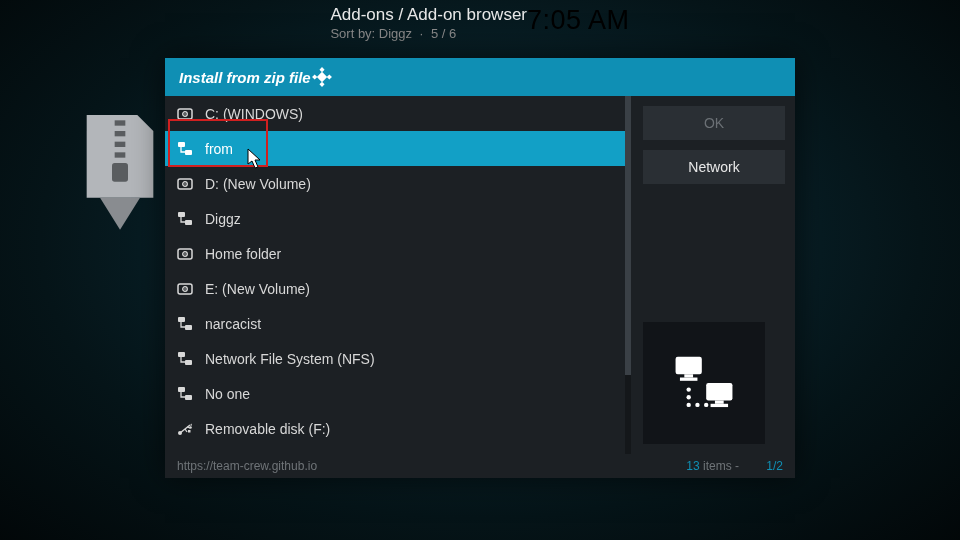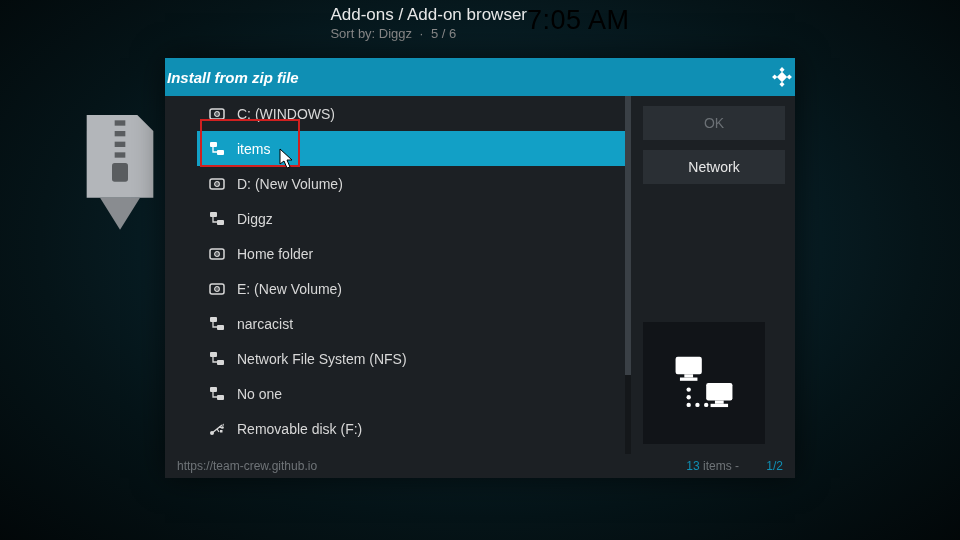--- a/index.html
+++ b/index.html
@@ -30,27 +30,27 @@
     position: absolute;
     left: 165px; top: 58px;
     width: 630px; height: 420px;
     background: #1c2024;
     display: flex; flex-direction: column;
     box-shadow: 0 0 30px rgba(0,0,0,0.6);
   }
   .dialog-header {
     background: #0f8fb4;
     height: 38px;
-    display: flex; align-items: center; justify-content: space-between;
-    padding: 0 2px;
+    display: flex; align-items: center; justify-content: flex-start;
+    padding: 0 14px;
   }
   .dialog-title { color: #fff; font-size: 15px; font-style: italic; font-weight: 600; }
   .kodi-logo { width: 22px; height: 22px; }
 
-  .dialog-body { flex: 1; display: flex; overflow: hidden; margin-left: 32px; }
+  .dialog-body { flex: 1; display: flex; overflow: hidden; }
   .file-list {
     flex: 1; position: relative;
     display: flex; flex-direction: column;
     overflow: hidden;
   }
   .list-inner { flex:1; overflow:hidden; }
   .row {
     height: 35px;
     display: flex; align-items: center;
     padding-left: 12px;
@@ -165,21 +165,21 @@
           <div class="row">
             <svg class="row-icon" viewBox="0 0 16 16" style="color: rgb(216, 216, 216);">
               <use href="#ic-drive"></use>
             </svg>
             <span>C: (WINDOWS)</span>
           </div>
           <div class="row selected">
             <svg class="row-icon" viewBox="0 0 16 16" style="color: rgb(255, 255, 255);">
               <use href="#ic-network"></use>
             </svg>
-            <span>items</span>
+            <span>from</span>
           </div>
           <div class="row">
             <svg class="row-icon" viewBox="0 0 16 16" style="color: rgb(216, 216, 216);">
               <use href="#ic-drive"></use>
             </svg>
             <span>D: (New Volume)</span>
           </div>
           <div class="row">
             <svg class="row-icon" viewBox="0 0 16 16" style="color: rgb(216, 216, 216);">
               <use href="#ic-network"></use>

